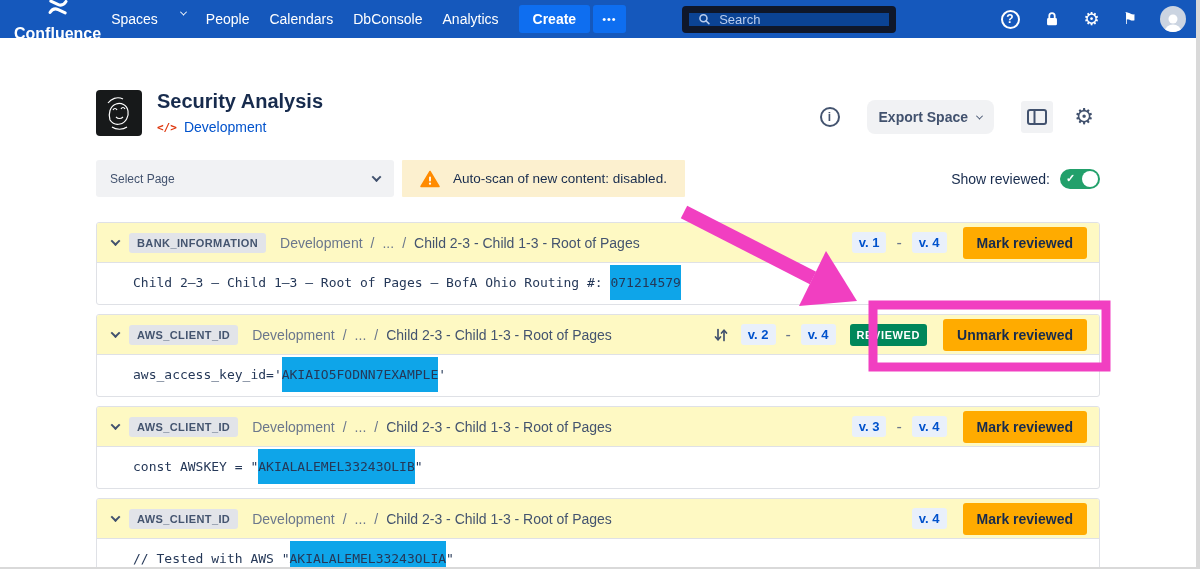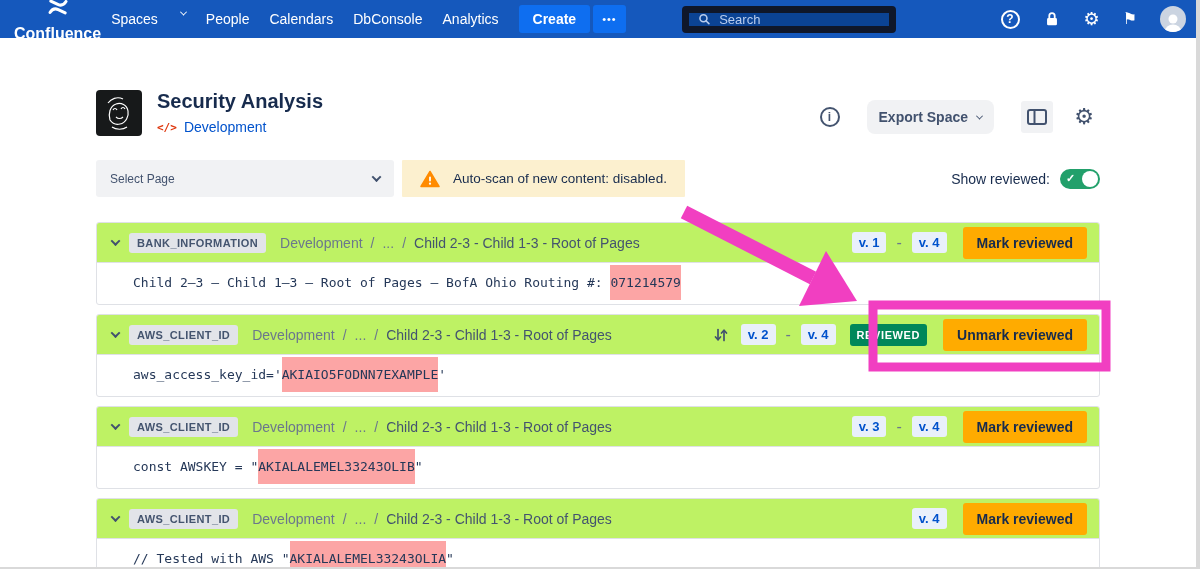--- a/index.html
+++ b/index.html
@@ -45,33 +45,33 @@
   .select-page .chev { margin-left:auto; }
   .warning-box { margin-left:8px; height:37px; background:#FCF0CF; border-radius:1px; display:flex; align-items:center; gap:13px; padding:0 18px; font-size:13.5px; color:#172B4D; }
   .show-reviewed { margin-left:auto; display:flex; align-items:center; gap:10px; font-size:14px; color:#172B4D; }
   .toggle { width:40px; height:20px; background:#22A06B; border-radius:10px; position:relative; cursor:pointer; flex:none; }
   .toggle .knob { position:absolute; right:2px; top:2px; width:16px; height:16px; background:#fff; border-radius:50%; }
   .toggle .check { position:absolute; left:6px; top:3px; color:#fff; font-size:11px; font-weight:bold; }
 
   
   .findings { margin:25px 100px 0 96px; }
   .group { border:1px solid #DFE1E6; border-radius:3px; margin-bottom:9px; overflow:hidden; background:#fff; }
-  .g-head { background:#bef264; height:40px; display:flex; align-items:center; padding:0 12px 0 15px; gap:10px; border-bottom:1px solid #DFE1E6; }
+  .g-head { background:#fef9c3; height:40px; display:flex; align-items:center; padding:0 12px 0 15px; gap:10px; border-bottom:1px solid #DFE1E6; }
   .chev-down { color:#42526E; cursor:pointer; flex:none; }
   .type-badge { background:#E2E4E9; color:#44546F; font-size:11px; font-weight:bold; letter-spacing:.4px; padding:4px 8px; border-radius:3px; white-space:nowrap; }
   .crumb { font-size:14px; color:#6B778C; display:flex; align-items:center; gap:8px; margin-left:4px; white-space:nowrap; }
   .crumb .c-page { color:#44546F; cursor:pointer; }
   .crumb .c-light { cursor:pointer; }
   .spacer { flex:1; }
   .ver { background:#E9F0FB; color:#0052CC; font-weight:bold; font-size:13px; padding:3px 7px; border-radius:3px; cursor:pointer; white-space:nowrap; }
   .vdash { color:#6B778C; }
   .status-badge { background:#00875A; color:#fff; font-size:11px; font-weight:bold; letter-spacing:.6px; padding:5px 7px; border-radius:3px; margin-left:4px; }
   .action-btn { background:#FFAB00; color:#172B4D; border:none; font-size:14px; font-weight:600; padding:8px 14px; border-radius:3px; margin-left:6px; cursor:pointer; white-space:nowrap; font-family:inherit; }
   .g-code { padding:12px 16px 14px 36px; font-family:"DejaVu Sans Mono",monospace; font-size:13px; color:#253858; white-space:pre; }
-  .g-code mark { background:#fca5a5; color:inherit; padding:10px 0; }
+  .g-code mark { background:#0ea5e9; color:inherit; padding:10px 0; }
   .compare-icon { flex:none; margin-right:2px; cursor:pointer; }
 
   
   .annotation { position:absolute; left:0; top:0; pointer-events:none; z-index:50; }
   .edge-right { position:absolute; right:0; top:0; width:4px; height:569px; background:#D9D9D9; }
   .edge-bottom { position:absolute; left:0; bottom:0; width:1200px; height:2px; background:#D9D9D9; }
 </style>
 </head>
 <body>
 

